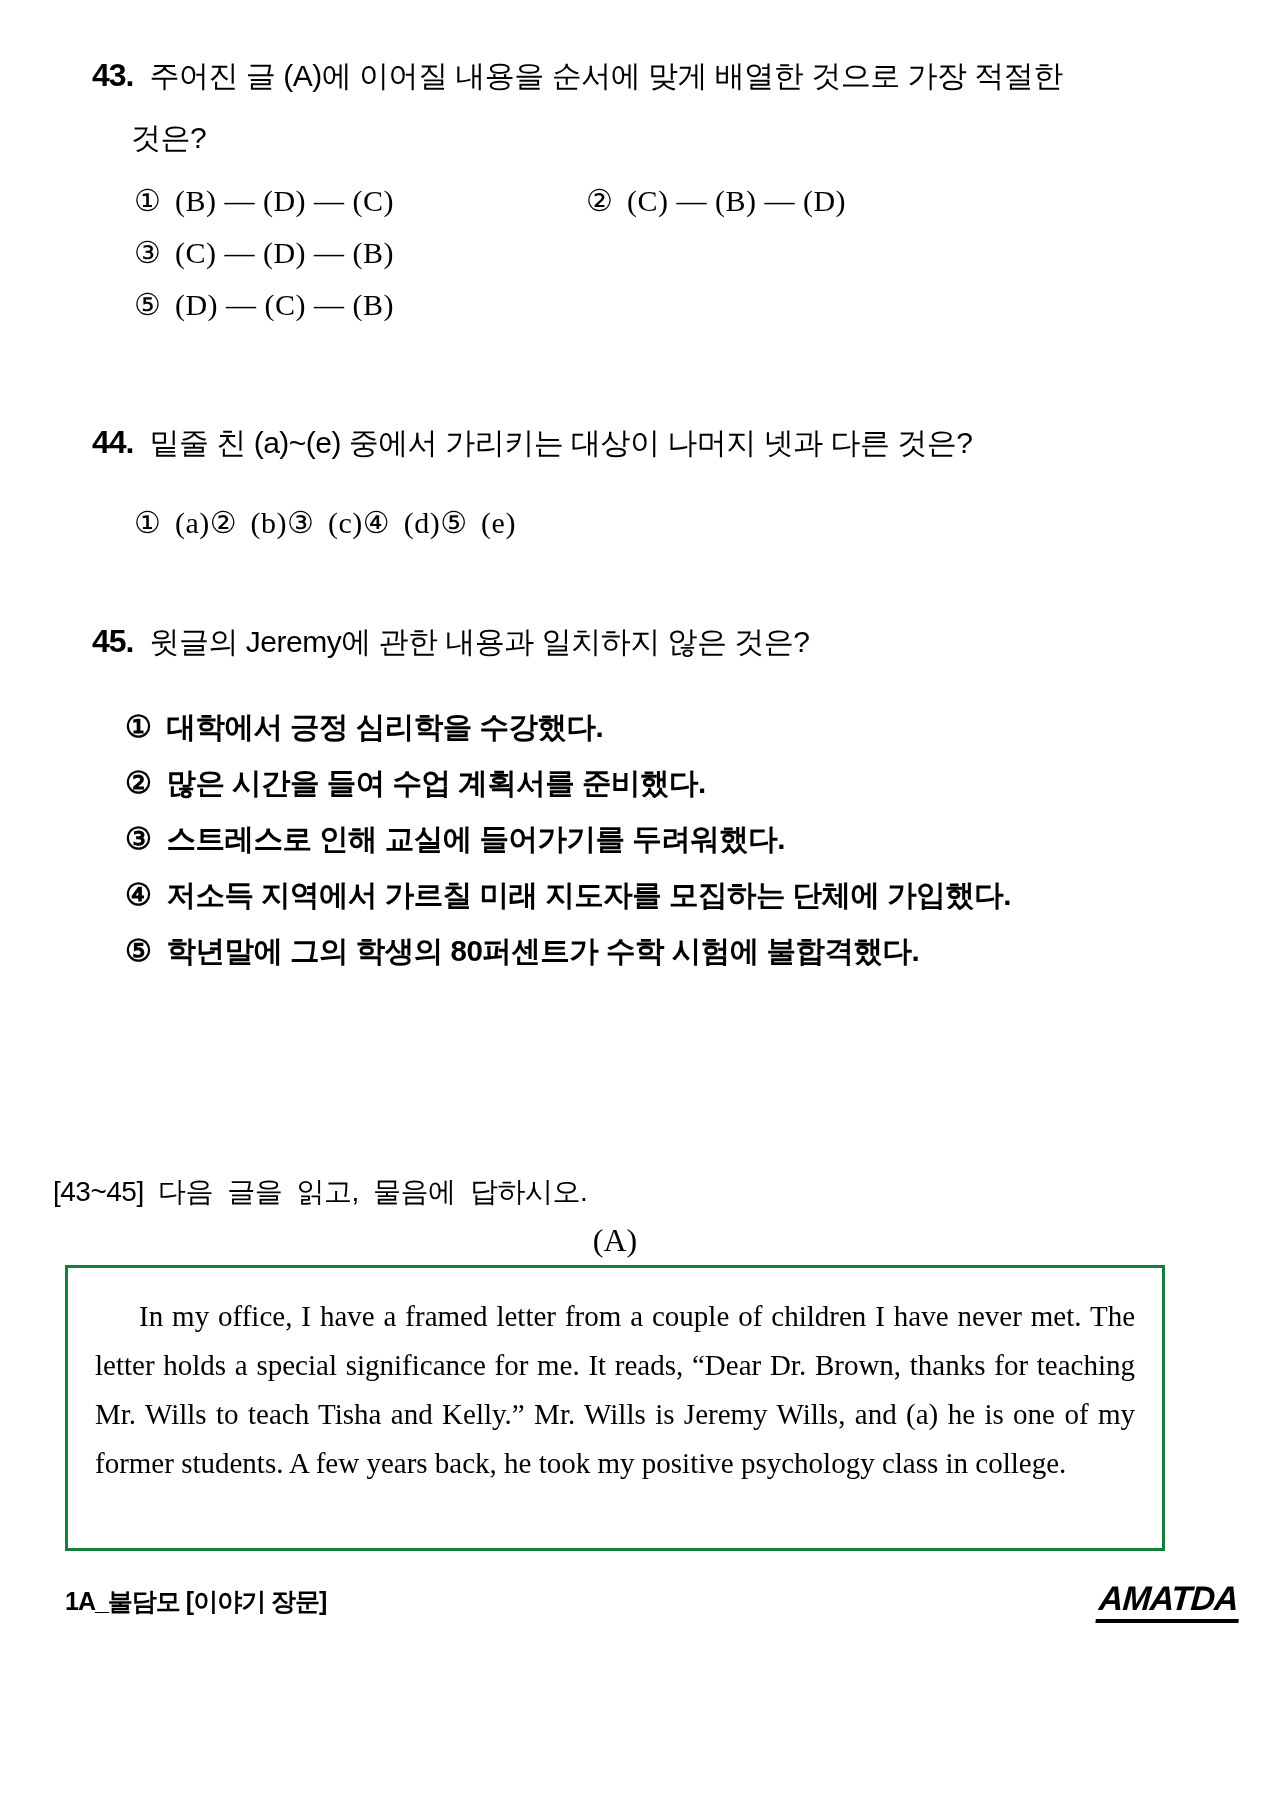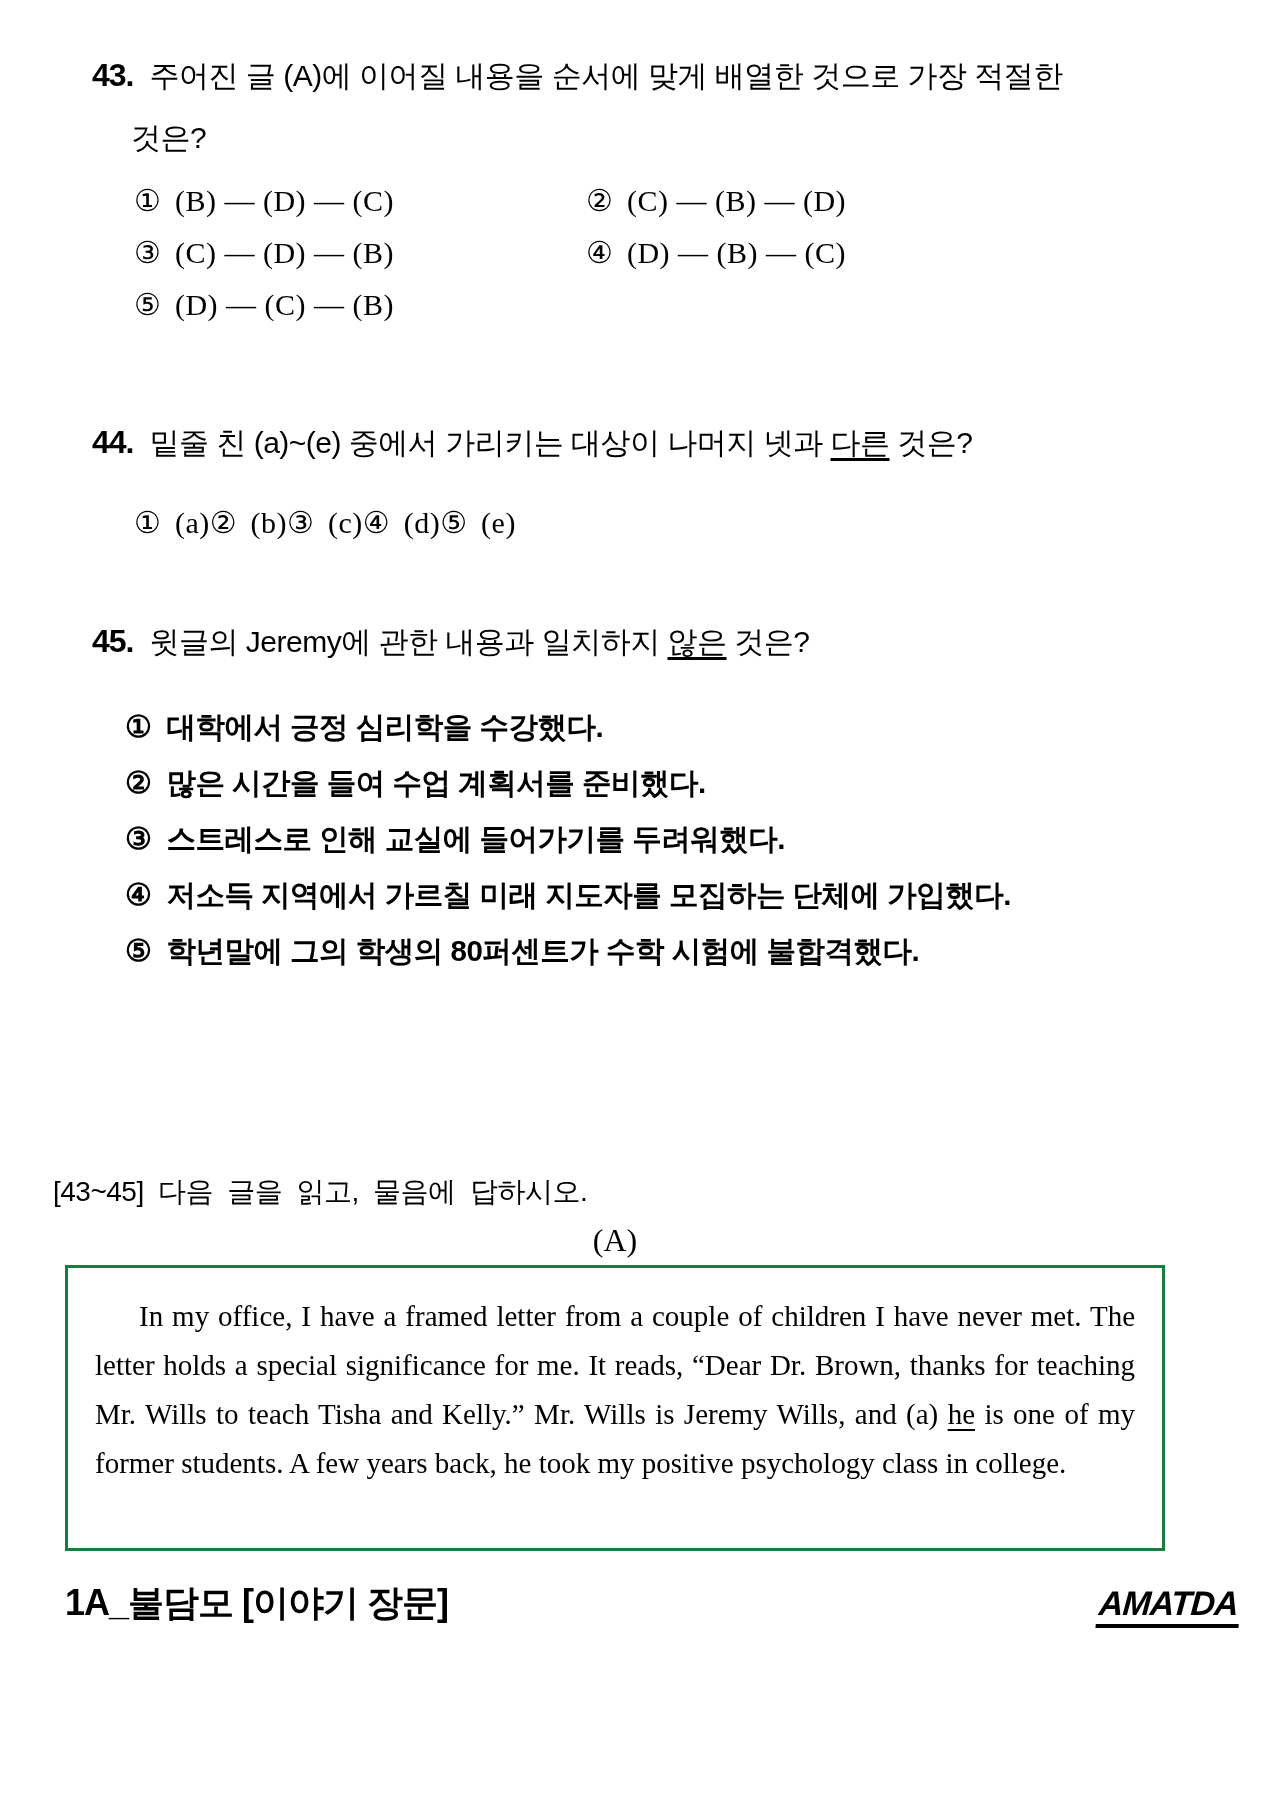--- a/index.html
+++ b/index.html
@@ -27,21 +27,21 @@
     font-size: 30px;
     line-height: 62px;
     letter-spacing: -0.5px;
   }
   .q-num {
     font-weight: bold;
     font-size: 32px;
     letter-spacing: -1px;
     margin-right: 16px;
   }
-  .ul { text-decoration: underline; text-underline-offset: 5px; }
+  .ul { text-underline-offset: 5px; }
 
   
   .opts43 {
     margin: 6px 0 0 88px;
     font-size: 30px;
   }
   .opts43 .row { display: flex; align-items: center; }
   .opts43 .opt {
     width: 452px;
     line-height: 52px;
@@ -107,21 +107,21 @@
   
   .footer {
     margin: 28px 0 0 19px;
     width: 1175px;
     display: flex;
     justify-content: space-between;
     align-items: baseline;
   }
   .footer-left {
     font-weight: bold;
-    font-size: 36px;
+    font-size: 25px;
     letter-spacing: -1px;
   }
   .footer-right {
     font-weight: bold;
     font-style: italic;
     font-size: 34px;
     letter-spacing: -1px;
     border-bottom: 4px solid #000;
     padding: 0 2px 1px 2px;
     transform: skewX(-4deg);
@@ -134,21 +134,20 @@
 
   <section>
     <p class="q-header"><span class="q-num">43.</span><span>주어진 글 (A)에 이어질 내용을 순서에 맞게 배열한 것으로 가장 적절한 것은?</span></p>
     <div class="opts43">
       <div class="row">
         <div class="opt"><span class="onum">①</span><span class="opt-text">(B) — (D) — (C)</span></div>
         <div class="opt"><span class="onum">②</span><span class="opt-text">(C) — (B) — (D)</span></div>
       </div>
       <div class="row">
         <div class="opt"><span class="onum">③</span><span class="opt-text">(C) — (D) — (B)</span></div>
-        <div class="opt"><span class="onum">④</span><span class="opt-text">(D) — (B) — (C)</span></div>
       </div>
       <div class="row">
         <div class="opt"><span class="onum">⑤</span><span class="opt-text">(D) — (C) — (B)</span></div>
       </div>
     </div>
   </section>
 
   <section class="mt-q44">
     <p class="q-header"><span class="q-num">44.</span><span>밑줄 친 (a)~(e) 중에서 가리키는 대상이 나머지 넷과 </span><span class="ul">다른</span><span> 것은?</span></p>
     <div class="opts44">

